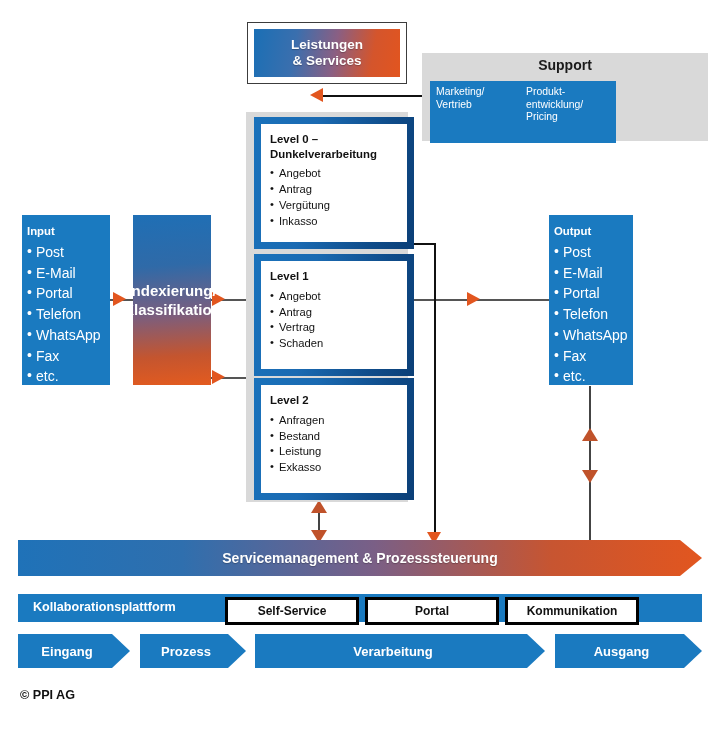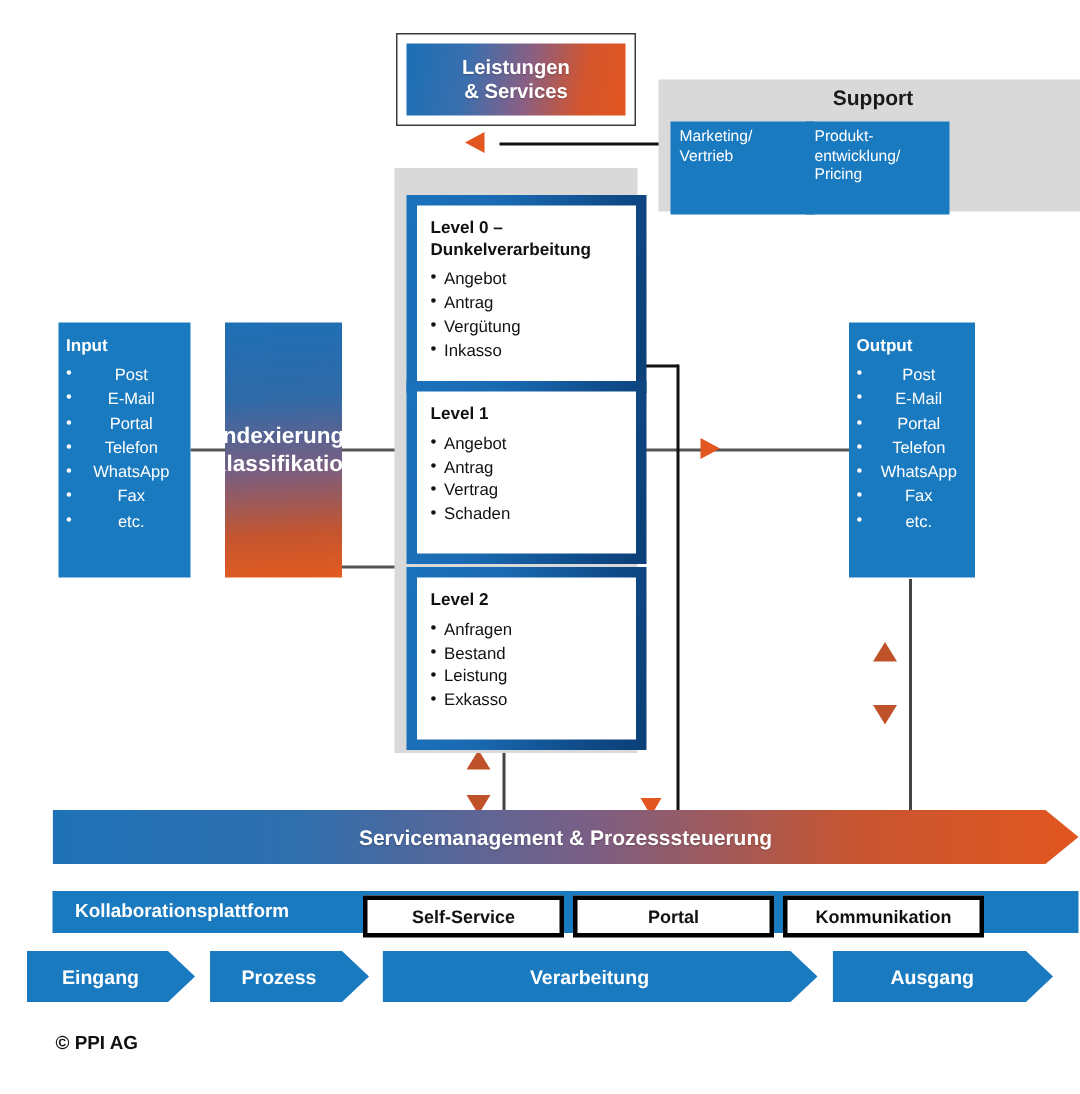--- a/index.html
+++ b/index.html
@@ -1,18 +1,18 @@
 <!DOCTYPE html>
 <html><head>
 <meta charset="utf-8">
 <style>
   html,body{margin:0;padding:0;background:#ffffff;}
   body{width:720px;height:729px;position:relative;overflow:hidden;
        font-family:"Liberation Sans","DejaVu Sans",sans-serif;color:#231f20;}
-  .abs{position:absolute;box-sizing:border-box;margin-left:17px;}
+  .abs{position:absolute;box-sizing:border-box;}
 
   
   #leistungen-frame{left:247px;top:22px;width:160px;height:62px;
       border:1px solid #3c3c3c;background:#ffffff;padding:6px;}
   #leistungen-inner{width:100%;height:100%;
       background:linear-gradient(100deg,#1a6fb5 0%,#3a6fae 28%,#8a5f83 55%,#d4552c 80%,#e2551f 100%);
       display:flex;align-items:center;justify-content:center;}
   #leistungen-label{color:#fff;font-weight:bold;font-size:13.5px;line-height:1.18;text-align:center;
       text-shadow:0 1px 1px rgba(0,0,0,.25);}
 
@@ -29,31 +29,31 @@
   
   #levels-panel{left:246px;top:112px;width:162px;height:390px;background:#d9d9d9;}
   .level-box{position:absolute;left:8px;width:146px;
       background:linear-gradient(100deg,#1a72bb 0%,#1a6ab2 35%,#0f4c8a 75%,#0b3f77 100%);
       padding:7px;}
   .level-inner{background:#ffffff;width:100%;height:100%;padding:8px 9px;box-sizing:border-box;}
   .level-title{font-weight:bold;font-size:11.4px;color:#111;line-height:1.28;margin-bottom:5px;}
   .level-list{list-style:none;margin:0;padding:0;}
   .level-list li{font-size:11.2px;color:#111;line-height:1.42;padding-left:9px;position:relative;}
   .level-list li:before{content:"\2022";position:absolute;left:0;top:-1px;}
-  #level-box-0{top:18px;height:118px;}
+  #level-box-0{top:5px;height:118px;}
   #level-box-1{top:142px;height:108px;}
   #level-box-2{top:266px;height:108px;}
 
   
   .side-box{background:#1a7ac0;color:#fff;padding:10px 5px;}
   #input-box{left:22px;top:215px;width:88px;height:170px;}
   #output-box{left:549px;top:215px;width:84px;height:170px;}
   .side-title{font-weight:bold;font-size:11.4px;margin-bottom:5px;}
   .side-list{list-style:none;margin:0;padding:0;}
-  .side-list li{font-size:11px;line-height:1.48;padding-left:9px;position:relative;text-align:center;}
+  .side-list li{font-size:14px;line-height:1.48;padding-left:9px;position:relative;}
   .side-list li:before{content:"\2022";position:absolute;left:0;top:-1px;}
 
   #index-box{left:133px;top:215px;width:78px;height:170px;
       background:linear-gradient(176deg,#1f6fb5 0%,#2f6aa8 30%,#7a5e7f 58%,#c4552f 82%,#e35b1f 100%);
       display:flex;align-items:center;justify-content:center;}
   #index-label{color:#fff;font-weight:bold;font-size:15px;line-height:1.3;text-align:center;}
 
   
   #svc-arrow{left:18px;top:540px;width:684px;height:36px;
       background:linear-gradient(90deg,#1f72b8 0%,#2f6fae 24%,#7a5f86 52%,#c75531 78%,#e2561f 100%);

